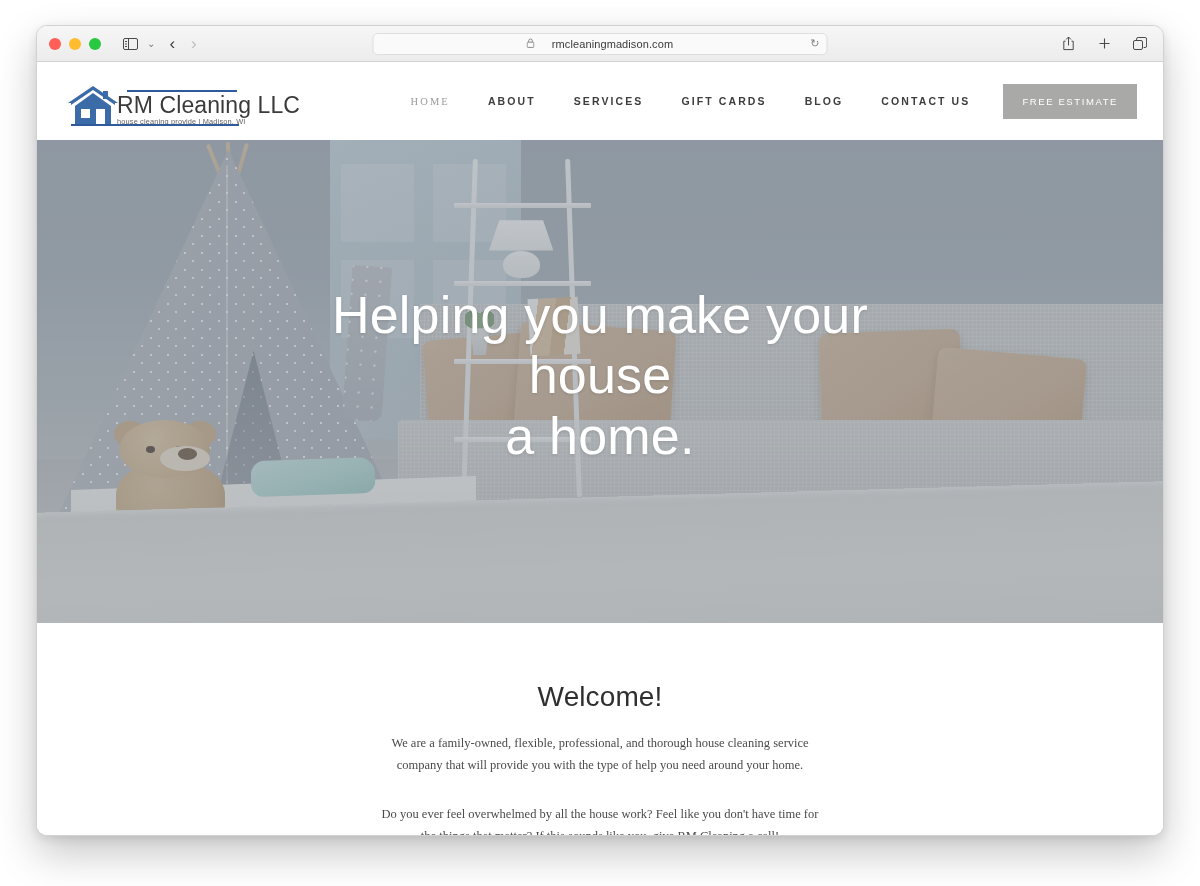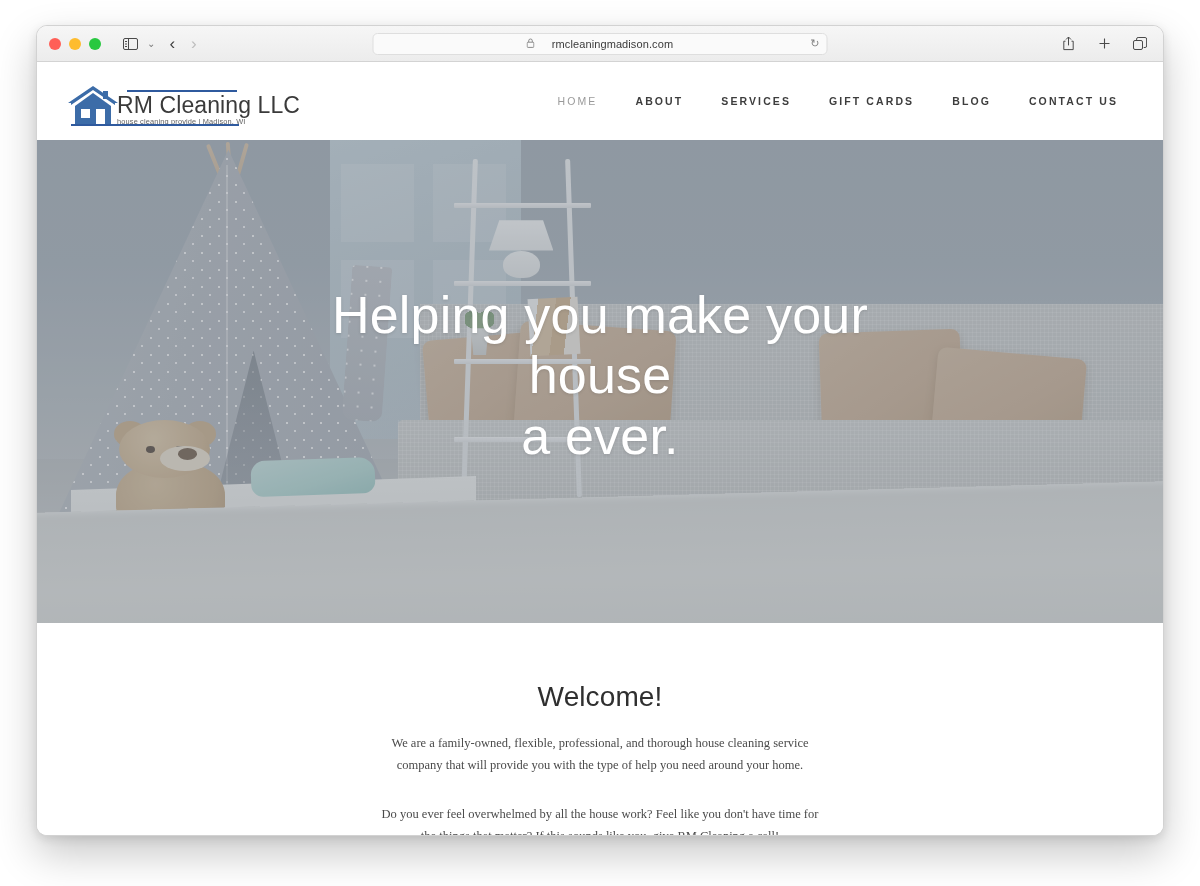--- a/index.html
+++ b/index.html
@@ -141,21 +141,21 @@
   .nav-item {
     font-size: 10.5px;
     letter-spacing: 2.1px;
     color: #3d3d3d;
     font-weight: 700;
     text-transform: uppercase;
     padding: 0 19px;
     white-space: nowrap;
     font-family: "Liberation Sans", sans-serif;
   }
-  .nav-item.active { color: #9a9a9a; font-weight: 500; }
+  .nav-item.active { color: #9a9a9a; font-weight: 500; font-family: Liberation Serif, serif; }
   #free-estimate-btn {
     margin-left: 14px;
     background: #a9a9a7;
     color: #ffffff;
     font-size: 9.5px;
     letter-spacing: 1.6px;
     font-weight: 500;
     text-transform: uppercase;
     padding: 12px 19px;
     white-space: nowrap;
@@ -499,20 +499,21 @@
         <span class="logo-underbar"></span>
       </div>
 
       <nav id="site-nav">
         <span class="nav-item active">HOME</span>
         <span class="nav-item">ABOUT</span>
         <span class="nav-item">SERVICES</span>
         <span class="nav-item">GIFT CARDS</span>
         <span class="nav-item">BLOG</span>
         <span class="nav-item">CONTACT US</span>
+        <span id="free-estimate-btn">FREE ESTIMATE</span>
       </nav>
     </header>
 
     <section id="hero">
 
       <div id="hero-photo">
         <div class="bg-wall"></div>
         <div class="bg-window">
           <span class="pane" style="left:6%;top:8%;width:38%;height:26%;"></span>
           <span class="pane" style="left:54%;top:8%;width:38%;height:26%;"></span>
@@ -575,21 +576,21 @@
         </div>
 
         <div class="rug"></div>
       </div>
 
       <div id="hero-overlay"></div>
 
       <div id="hero-content">
         <h1 id="hero-title">
           <span>Helping you make your house</span><br>
-          <span>a ever.</span>
+          <span>a home.</span>
         </h1>
       </div>
     </section>
 
     <section id="welcome-section">
       <h2 id="welcome-title">Welcome!</h2>
       <p class="welcome-para second">We are a family-owned, flexible, professional, and thorough house cleaning service company that will provide you with the type of help you need around your home.</p>
       <p class="welcome-para first">Do you ever feel overwhelmed by all the house work? Feel like you don't have time for the things that matter? If this sounds like you, give RM Cleaning a call!</p>
     </section>
 

